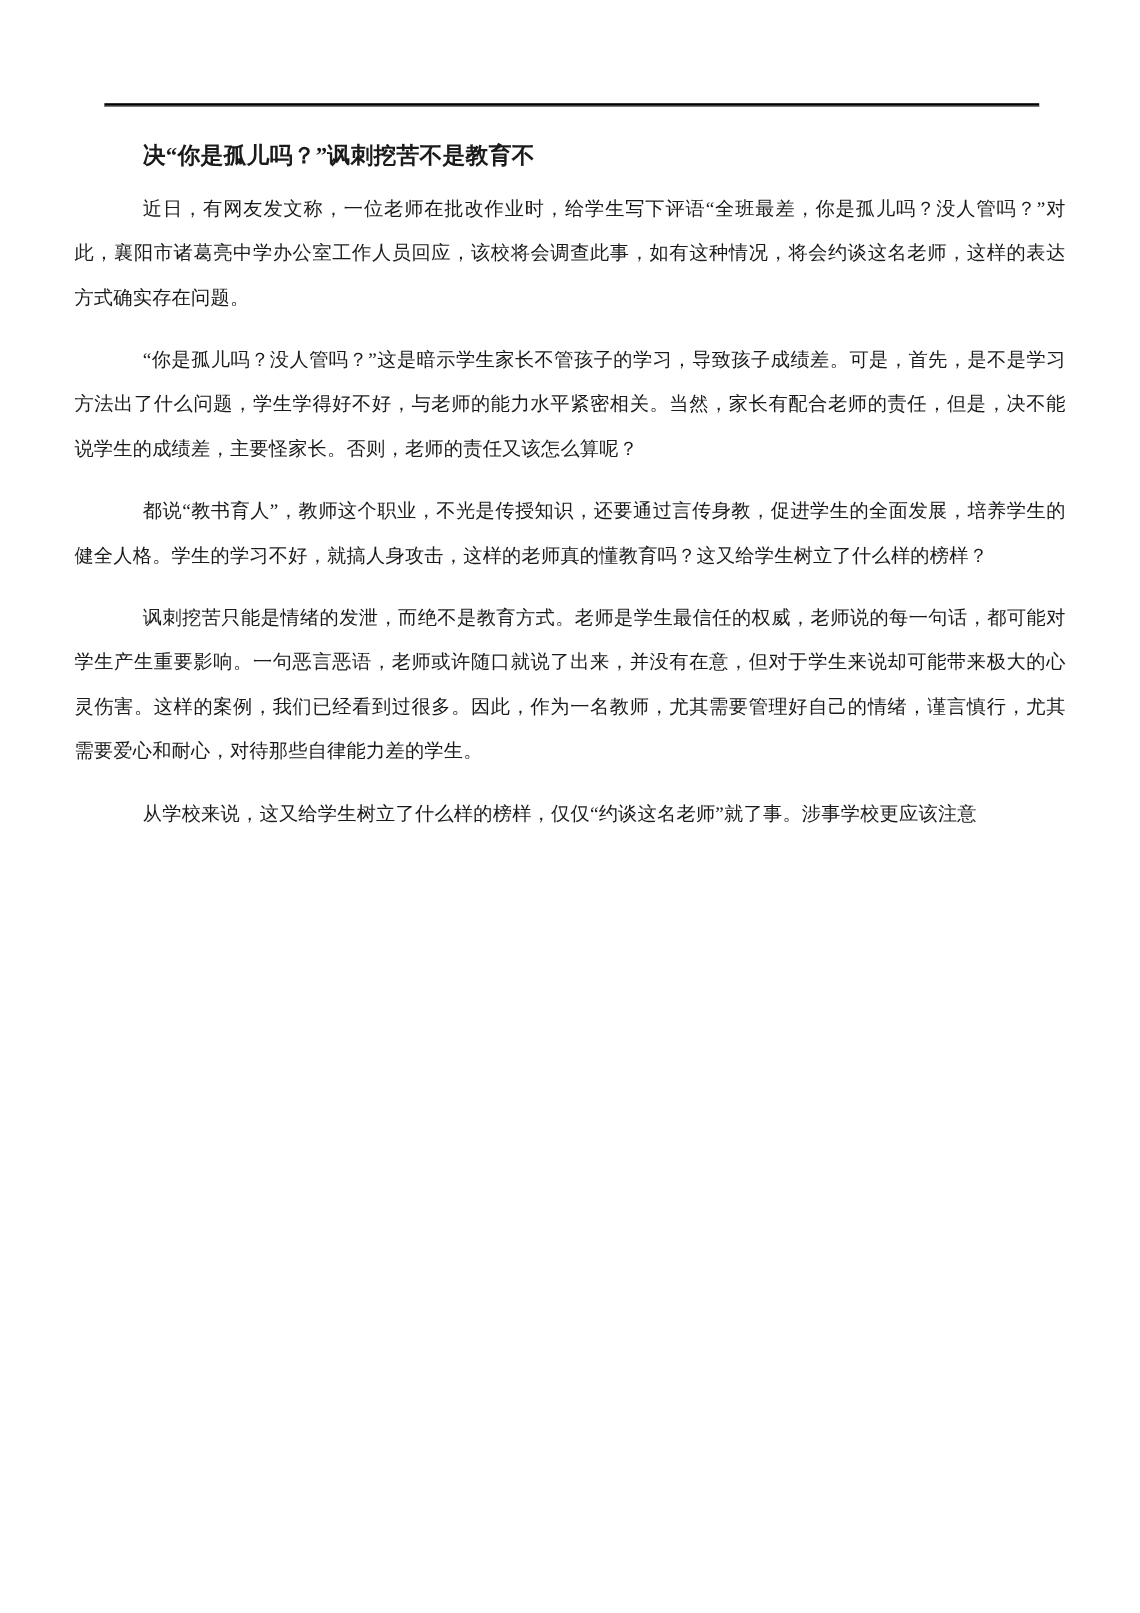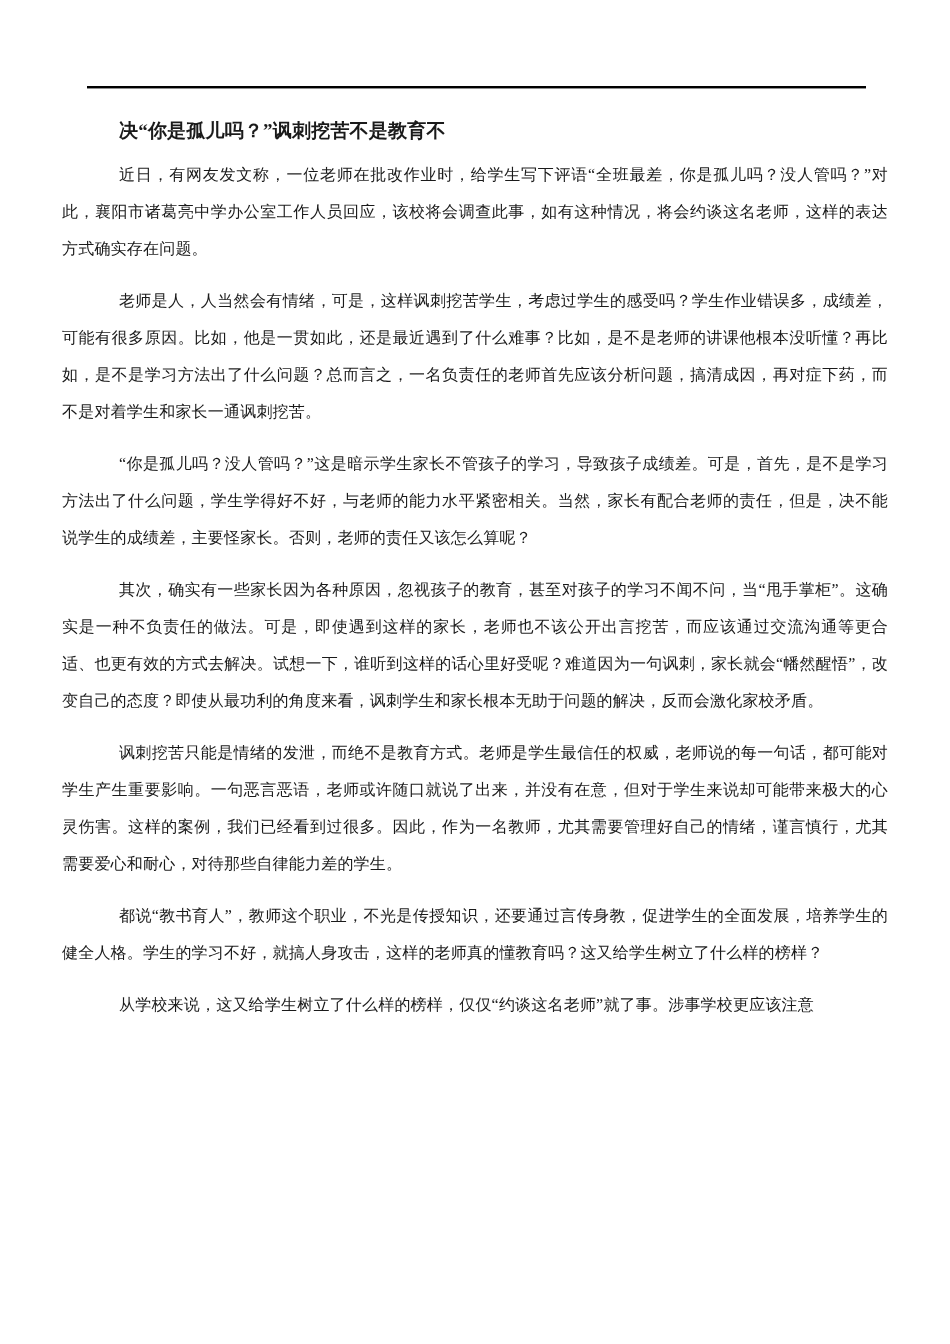--- a/index.html
+++ b/index.html
@@ -52,20 +52,18 @@
   }
 </style>
 </head>
 <body>
 
 <div class="page">
   <div class="header-rule"></div>
   <div class="content">
     <h1 class="title">决“你是孤儿吗？”讽刺挖苦不是教育不</h1>
     <p class="para">近日，有网友发文称，一位老师在批改作业时，给学生写下评语“全班最差，你是孤儿吗？没人管吗？”对此，襄阳市诸葛亮中学办公室工作人员回应，该校将会调查此事，如有这种情况，将会约谈这名老师，这样的表达方式确实存在问题。</p>
-    <p class="para">老师是人，人当然会有情绪，可是，这样讽刺挖苦学生，考虑过学生的感受吗？学生作业错误多，成绩差，可能有很多原因。比如，他是一贯如此，还是最近遇到了什么难事？比如，是不是老师的讲课他根本没听懂？再比如，是不是学习方法出了什么问题？总而言之，一名负责任的老师首先应该分析问题，搞清成因，再对症下药，而不是对着学生和家长一通讽刺挖苦。</p>
     <p class="para">“你是孤儿吗？没人管吗？”这是暗示学生家长不管孩子的学习，导致孩子成绩差。可是，首先，是不是学习方法出了什么问题，学生学得好不好，与老师的能力水平紧密相关。当然，家长有配合老师的责任，但是，决不能说学生的成绩差，主要怪家长。否则，老师的责任又该怎么算呢？</p>
-    <p class="para">其次，确实有一些家长因为各种原因，忽视孩子的教育，甚至对孩子的学习不闻不问，当“甩手掌柜”。这确实是一种不负责任的做法。可是，即使遇到这样的家长，老师也不该公开出言挖苦，而应该通过交流沟通等更合适、也更有效的方式去解决。试想一下，谁听到这样的话心里好受呢？难道因为一句讽刺，家长就会“幡然醒悟”，改变自己的态度？即使从最功利的角度来看，讽刺学生和家长根本无助于问题的解决，反而会激化家校矛盾。</p>
+    <p class="para">都说“教书育人”，教师这个职业，不光是传授知识，还要通过言传身教，促进学生的全面发展，培养学生的健全人格。学生的学习不好，就搞人身攻击，这样的老师真的懂教育吗？这又给学生树立了什么样的榜样？</p>
     <p class="para">讽刺挖苦只能是情绪的发泄，而绝不是教育方式。老师是学生最信任的权威，老师说的每一句话，都可能对学生产生重要影响。一句恶言恶语，老师或许随口就说了出来，并没有在意，但对于学生来说却可能带来极大的心灵伤害。这样的案例，我们已经看到过很多。因此，作为一名教师，尤其需要管理好自己的情绪，谨言慎行，尤其需要爱心和耐心，对待那些自律能力差的学生。</p>
-    <p class="para">都说“教书育人”，教师这个职业，不光是传授知识，还要通过言传身教，促进学生的全面发展，培养学生的健全人格。学生的学习不好，就搞人身攻击，这样的老师真的懂教育吗？这又给学生树立了什么样的榜样？</p>
     <p class="para">从学校来说，这又给学生树立了什么样的榜样，仅仅“约谈这名老师”就了事。涉事学校更应该注意</p>
   </div>
 </div>
 
 </body></html>

